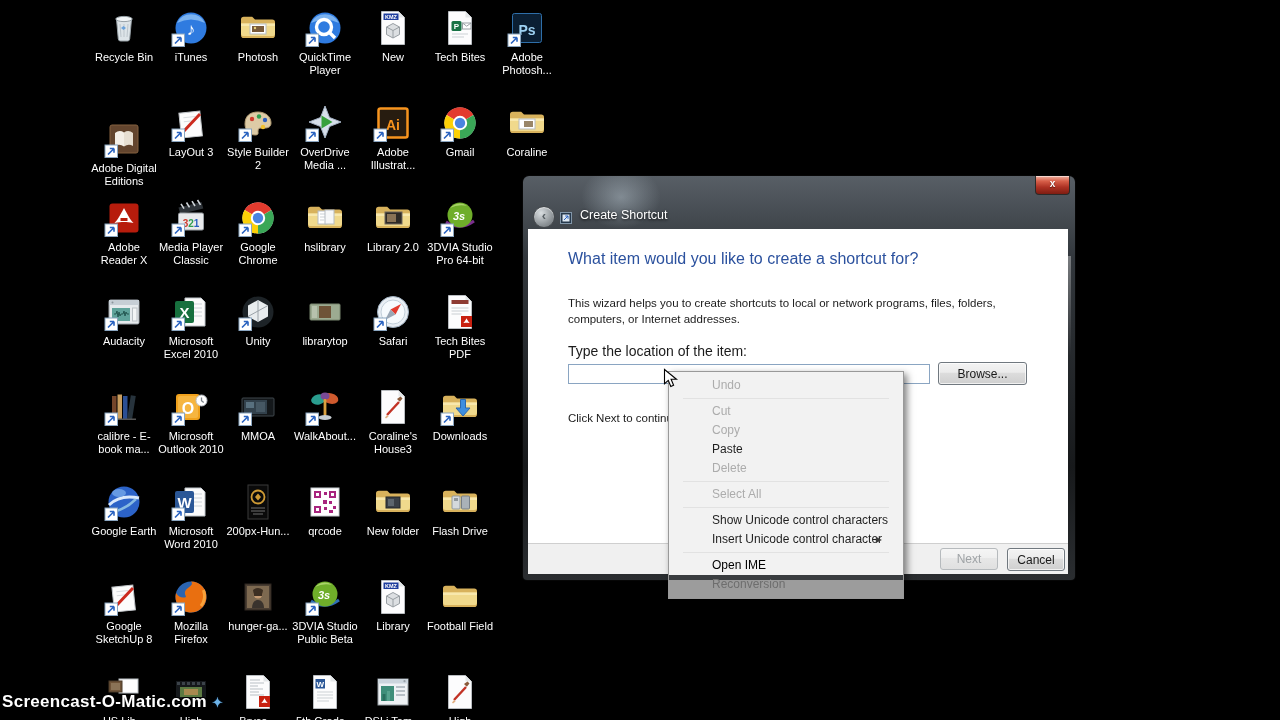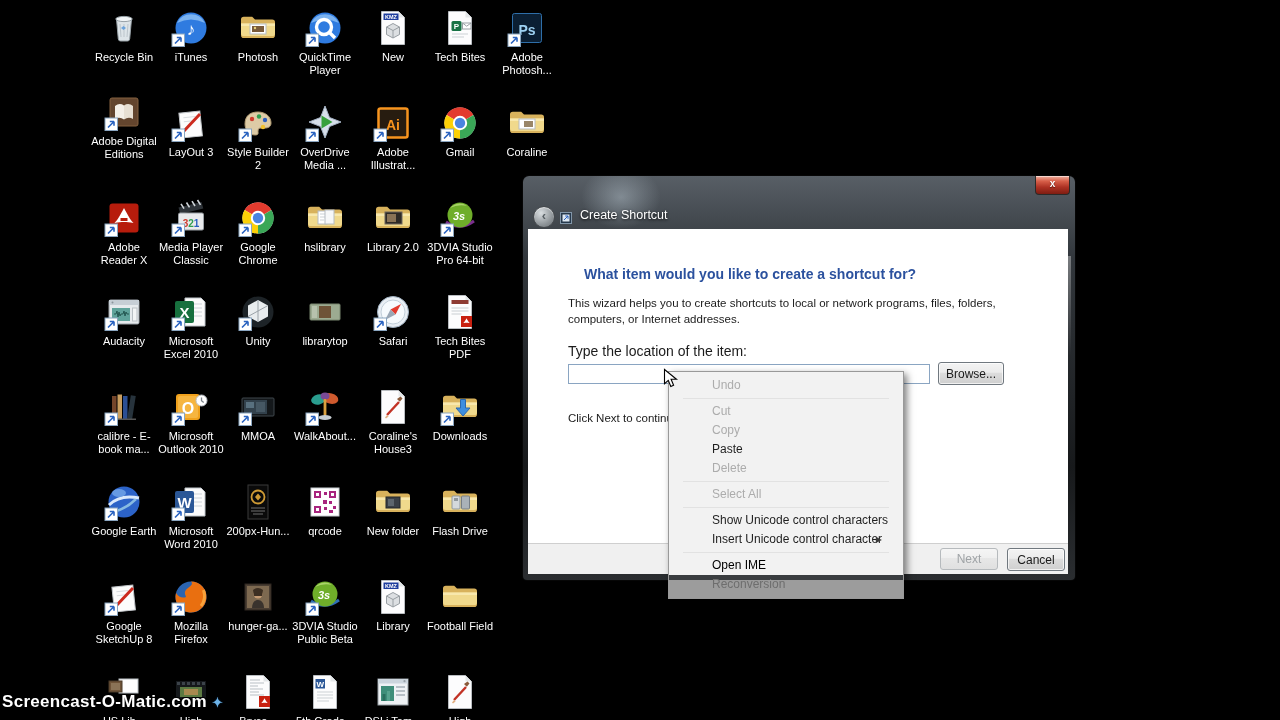--- a/index.html
+++ b/index.html
@@ -30,34 +30,34 @@
   .dlg-icon{position:absolute;left:37px;top:34px;width:12px;height:12px;}
   .dlg-title{position:absolute;left:57px;top:32px;font-size:12.5px;color:#fff;
           text-shadow:0 1px 3px rgba(0,0,0,.9);}
   .closebtn{position:absolute;left:512px;top:0;width:33px;height:18px;
           background:linear-gradient(180deg,#f0b3a2 0%,#d8604a 28%,#ad3123 62%,#7e1d12);
           border:1px solid #2c2a29;border-top:none;border-radius:0 0 4px 4px;
           box-shadow:inset 0 1px 0 rgba(255,255,255,.5);
           color:#fff;font-size:10px;font-weight:bold;text-align:center;line-height:16px;
           text-shadow:0 1px 1px #5c140c;cursor:default;}
   .dlg-body{position:absolute;left:5px;top:53px;width:540px;height:314px;background:#fff;}
-  .dlg-heading{position:absolute;left:40px;top:21px;margin:16px;font-size:14px;
-          font-weight:bold;color:var(--heading,#2b519e);}
+  .dlg-heading{position:absolute;left:40px;top:21px;margin:0;font-size:16px;
+          font-weight:normal;color:var(--heading,#2b519e);}
   .dlg-desc{position:absolute;left:40px;top:67px;width:470px;margin:0;font-size:11.5px;
           line-height:15.5px;color:#1b1b1b;}
   .loc-label{position:absolute;left:40px;top:114px;font-size:14px;color:#1b1b1b;}
   .loc-input{position:absolute;left:40px;top:135px;width:352px;height:18px;
           border:1px solid #8aa5c2;padding:0 4px;font-size:12px;font-family:inherit;}
   .win-btn{font-family:inherit;font-size:12px;color:#1a1a1a;border:1px solid #70787f;
           border-radius:3px;text-align:center;
           background:linear-gradient(180deg,#f3f3f3,#ebebeb 45%,#dddddd 46%,#cfcfcf);
           box-shadow:inset 0 0 0 1px rgba(255,255,255,.7);padding:0;}
   .win-btn.disabled{color:#9fa3a6;border-color:#b6babd;box-shadow:none;
           background:linear-gradient(180deg,#f5f5f5,#efefef 45%,#e7e7e7 46%,#e0e0e0);}
-  .browse{position:absolute;left:410px;top:133px;width:66px;height:23px;}
+  .browse{position:absolute;left:410px;top:133px;width:89px;height:23px;}
   .hint{position:absolute;left:40px;top:183px;margin:0;font-size:11.5px;color:#1b1b1b;}
   .dlg-footer{position:absolute;left:5px;top:367px;width:540px;height:31px;
           background:#f0f0f0;border-top:1px solid #cfcfcf;box-sizing:border-box;}
   .next{position:absolute;left:412px;top:4px;width:58px;height:22px;}
   .cancel{position:absolute;left:479px;top:4px;width:58px;height:23px;}
 
   
   #menu{position:absolute;left:668px;top:371px;width:236px;padding:4px 12px;box-sizing:border-box;
         background:linear-gradient(180deg,#f2f2f2 0,#f2f2f2 203px,#3a3d40 203px,#3a3d40 208px,#9c9c9c 208px);
         border:1px solid #999;box-shadow:3px 3px 7px rgba(0,0,0,.5);}
@@ -148,21 +148,21 @@
       </div>
       <div class="icon-cell" style="left: 493px; top: 8px;">
         <div class="art"><svg width="40" height="40" viewBox="0 0 40 40">
             <rect x="5.5" y="5.5" width="29" height="29" rx="2" fill="#0b1f33" stroke="#2e6ea8"></rect>
             <text x="20" y="26.5" font-size="14" font-weight="bold" text-anchor="middle" fill="#9ed2f2">Ps</text>
             <rect x="1" y="26" width="12.5" height="12.5" fill="#fff" stroke="#8aa5c0"></rect>
             <path d="M4 35.5L10 29.5M10 29.5H5.8M10 29.5v4.2" stroke="#2a63c0" stroke-width="1.6" fill="none"></path>
           </svg></div>
         <div class="label">Adobe Photosh...</div>
       </div>
-      <div class="icon-cell" style="left: 90px; top: 92px;">
+      <div class="icon-cell" style="left: 90px; top: 119px;">
         <div class="art"><svg width="40" height="40" viewBox="0 0 40 40">
             <rect x="6" y="6" width="28" height="28" rx="2" fill="#63452e" stroke="#84603f"></rect>
             <path d="M11 14q4.5-3.5 9-.5v14q-4.5-3-9-.5z" fill="#f4efe7"></path>
             <path d="M29 14q-4.5-3.5-9-.5v14q4.5-3 9-.5z" fill="#e7dfd2"></path>
             <rect x="1" y="26" width="12.5" height="12.5" fill="#fff" stroke="#8aa5c0"></rect>
             <path d="M4 35.5L10 29.5M10 29.5H5.8M10 29.5v4.2" stroke="#2a63c0" stroke-width="1.6" fill="none"></path>
           </svg></div>
         <div class="label">Adobe Digital Editions</div>
       </div>
       <div class="icon-cell" style="left: 157px; top: 103px;">

